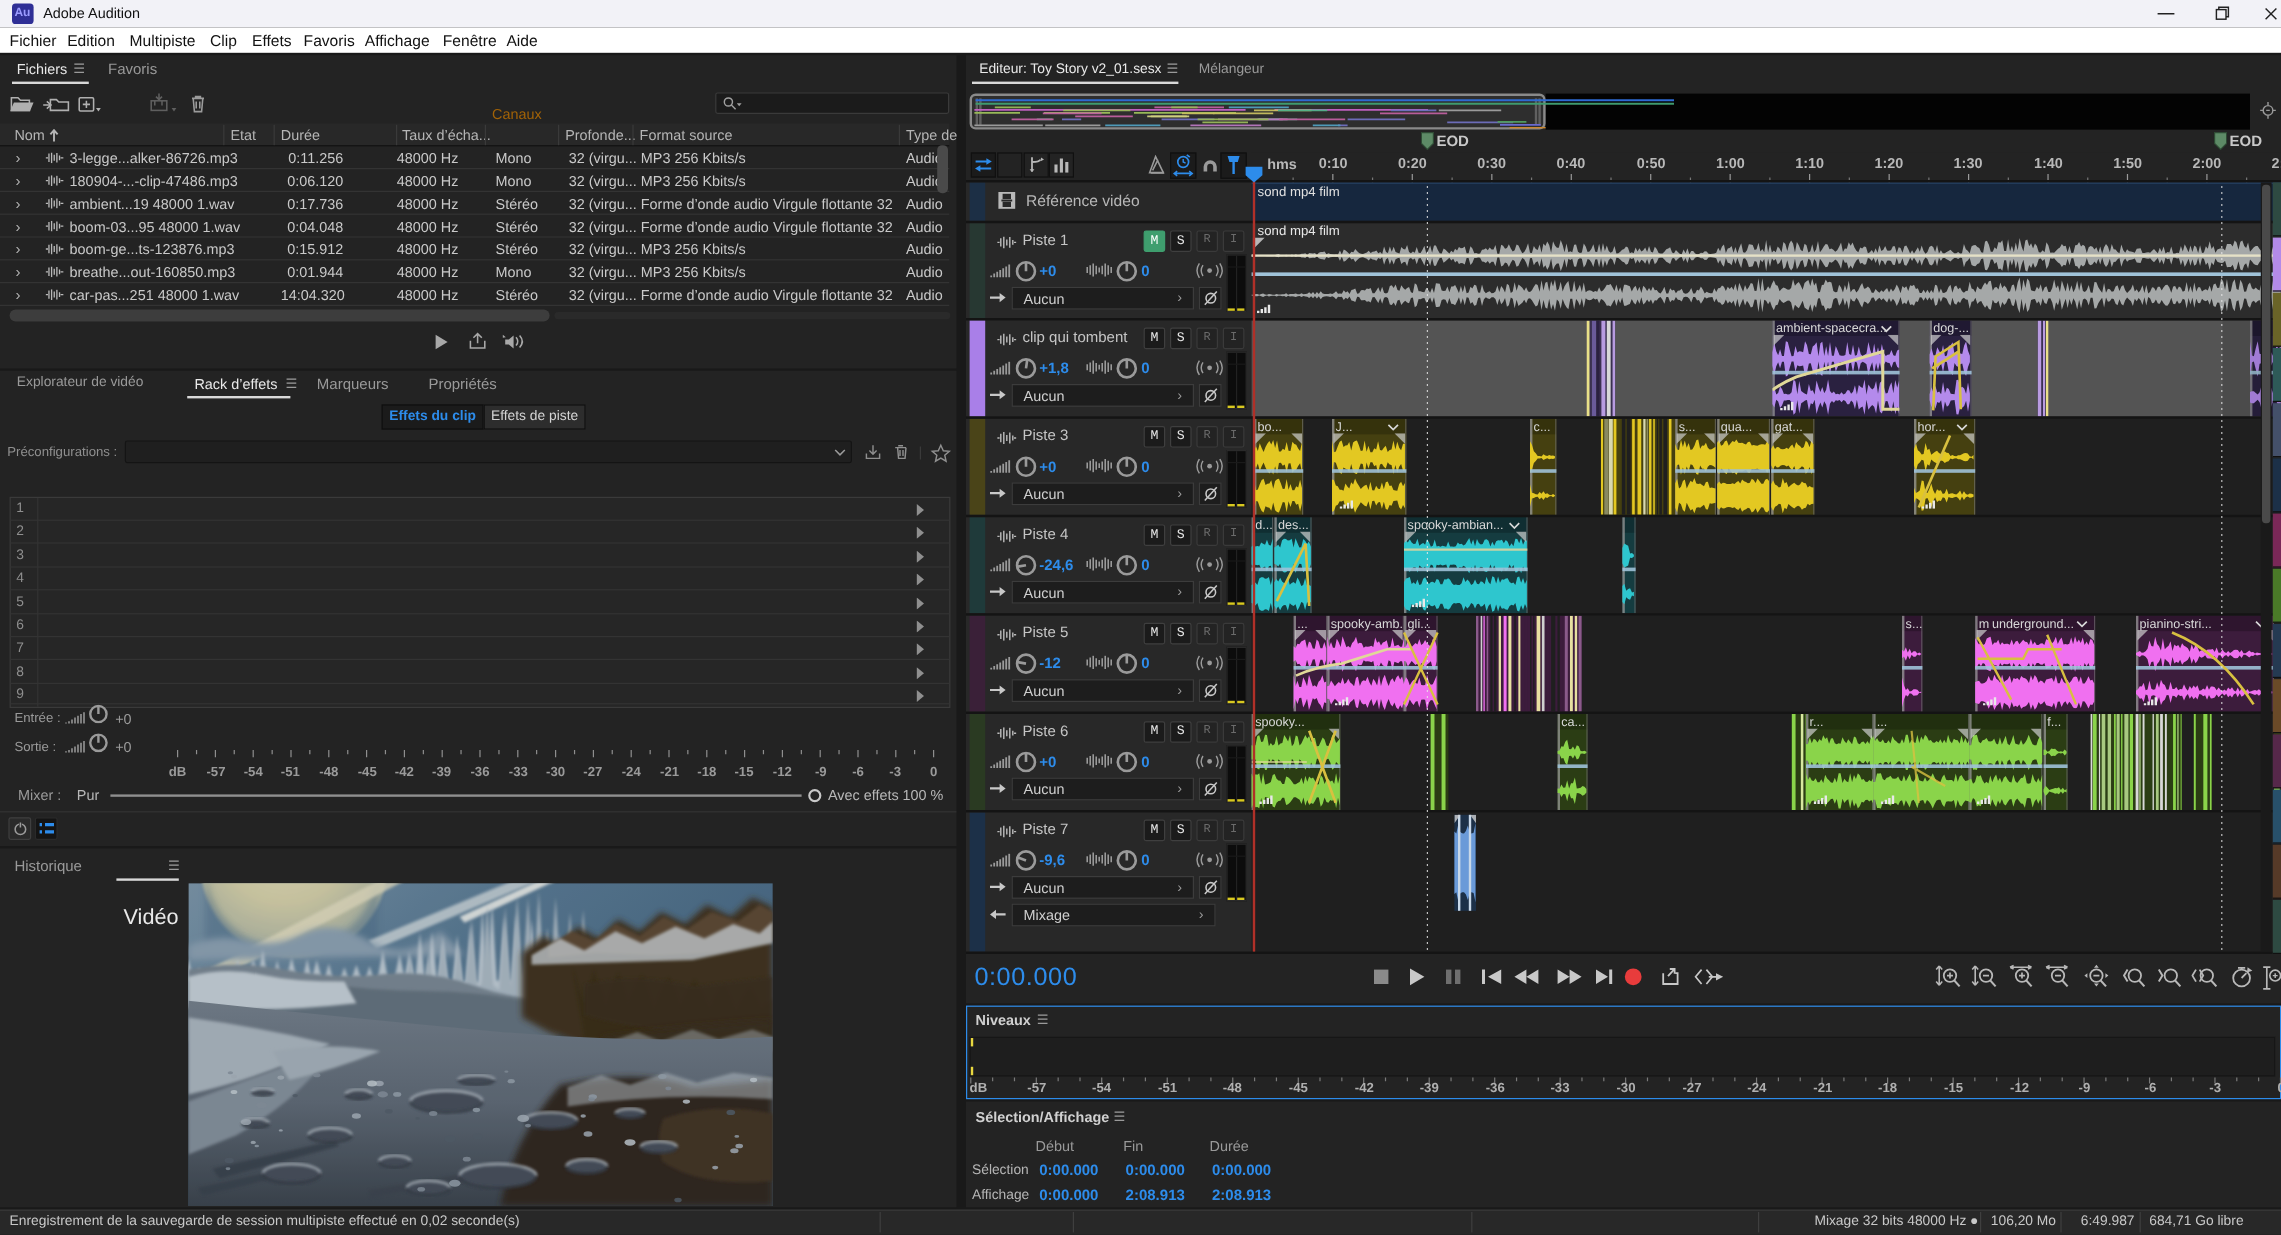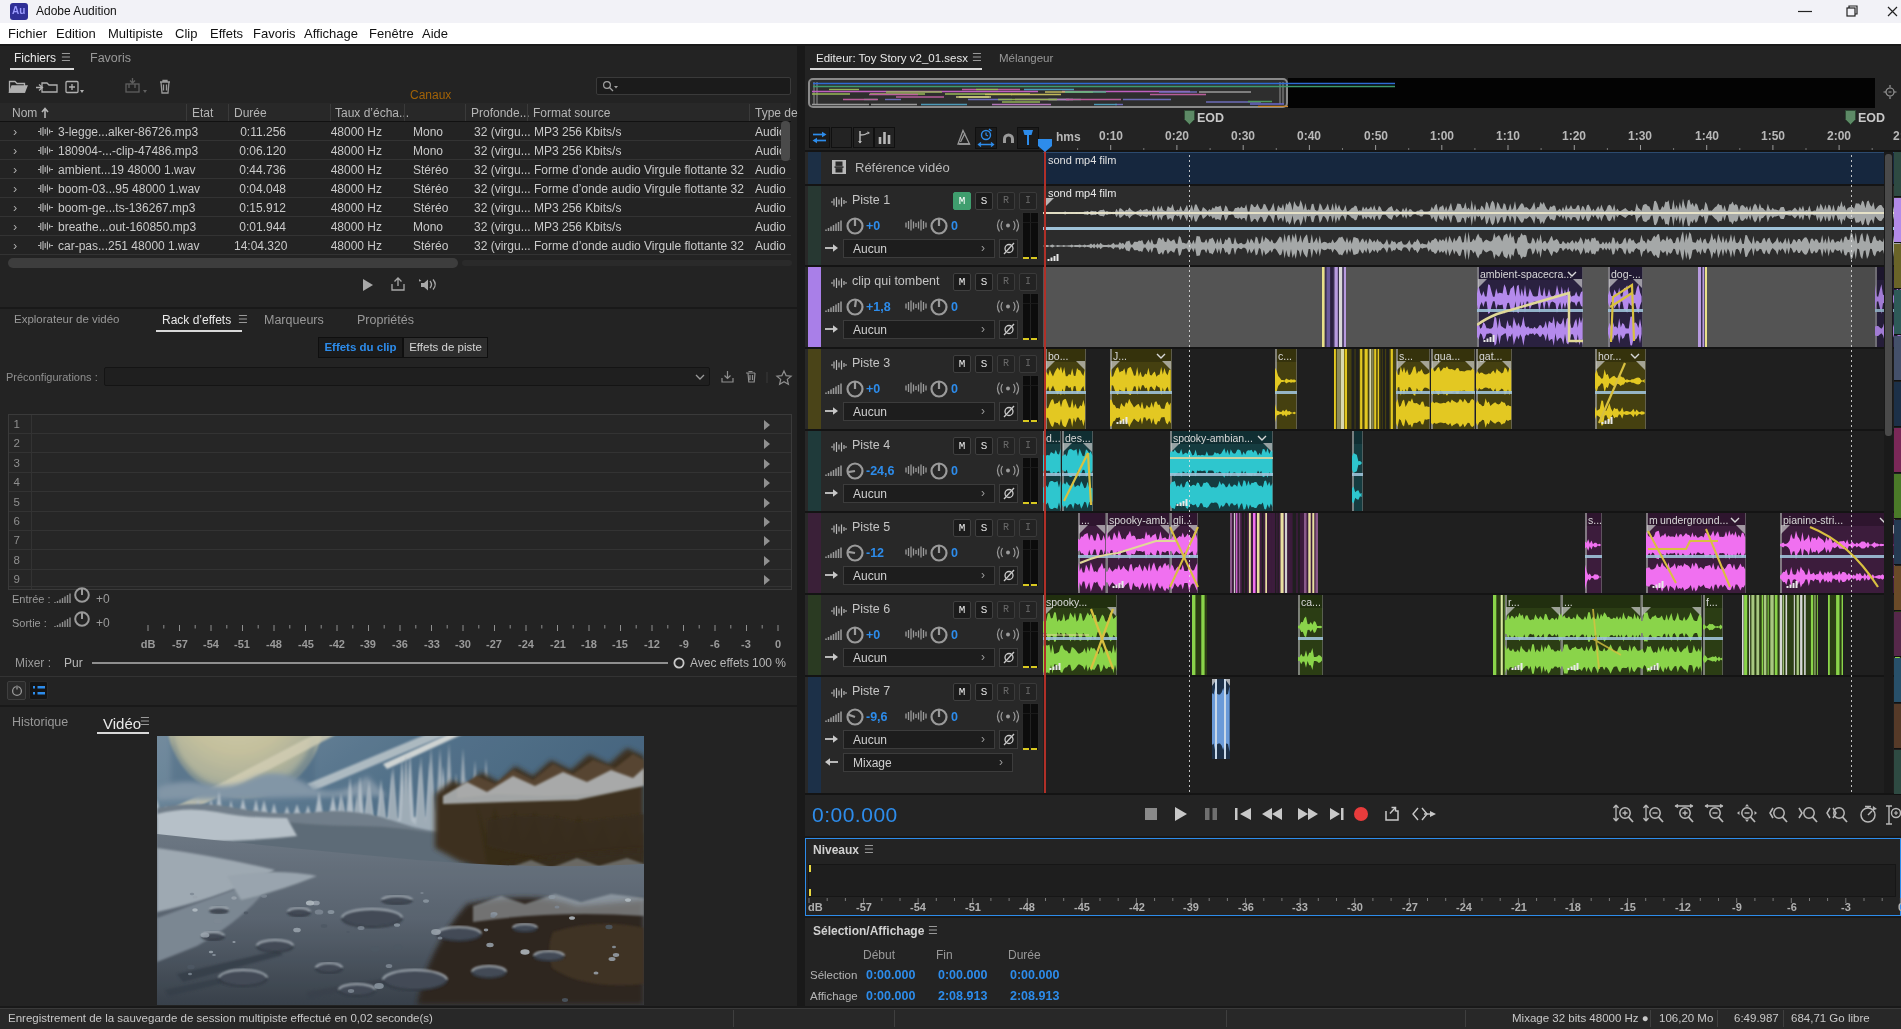--- a/index.html
+++ b/index.html
@@ -108,21 +108,21 @@
     <div class="txt" style="left:413px;top:144px;font-size:12px;color:#c9c9c9">Mono</div>
     <div class="txt" style="left:474px;top:144px;font-size:12px;color:#c9c9c9">32 (virgu...</div>
     <div class="txt" style="left:534px;top:144px;font-size:12px;color:#c9c9c9;width:212px;overflow:hidden">MP3 256 Kbits/s</div>
     <div class="txt" style="left:755px;top:144px;font-size:12px;color:#c9c9c9;width:34px;overflow:hidden">Audio</div>
     <div class="abs" style="left:0;top:160px;width:791px;height:19px;border-bottom:1px solid #333"></div>
     <div class="txt" style="left:13px;top:163px;font-size:12.5px;color:#b0b0b0">›</div>
     <svg class="abs" style="left:38px;top:165px" width="15" height="9" viewBox="0 0 15 9">
       <path d="M0 4.5 h2 M2.8 1 v7 M5 0 v9 M7.2 2 v5 M9.4 0.5 v8 M11.6 2.5 v4 M12.5 4.5 h2.5" stroke="#b9b9b9" stroke-width="1.1"></path>
     </svg>
     <div class="txt" style="left:58px;top:163px;font-size:12px;color:#c9c9c9">ambient...19 48000 1.wav</div>
-    <div class="txt" style="left:234px;top:163px;width:52px;text-align:right;font-size:12px;color:#c9c9c9">0:44.736</div>
+    <div class="txt" style="left:234px;top:163px;width:52px;text-align:right;font-size:12px;color:#c9c9c9">0:17.736</div>
     <div class="txt" style="left:330px;top:163px;width:52px;text-align:right;font-size:12px;color:#c9c9c9">48000 Hz</div>
     <div class="txt" style="left:413px;top:163px;font-size:12px;color:#c9c9c9">Stéréo</div>
     <div class="txt" style="left:474px;top:163px;font-size:12px;color:#c9c9c9">32 (virgu...</div>
     <div class="txt" style="left:534px;top:163px;font-size:12px;color:#c9c9c9;width:212px;overflow:hidden">Forme d’onde audio Virgule flottante 32 b...</div>
     <div class="txt" style="left:755px;top:163px;font-size:12px;color:#c9c9c9;width:34px;overflow:hidden">Audio</div>
     <div class="abs" style="left:0;top:179px;width:791px;height:19px;border-bottom:1px solid #333"></div>
     <div class="txt" style="left:13px;top:182px;font-size:12.5px;color:#b0b0b0">›</div>
     <svg class="abs" style="left:38px;top:184px" width="15" height="9" viewBox="0 0 15 9">
       <path d="M0 4.5 h2 M2.8 1 v7 M5 0 v9 M7.2 2 v5 M9.4 0.5 v8 M11.6 2.5 v4 M12.5 4.5 h2.5" stroke="#b9b9b9" stroke-width="1.1"></path>
     </svg>
@@ -131,21 +131,21 @@
     <div class="txt" style="left:330px;top:182px;width:52px;text-align:right;font-size:12px;color:#c9c9c9">48000 Hz</div>
     <div class="txt" style="left:413px;top:182px;font-size:12px;color:#c9c9c9">Stéréo</div>
     <div class="txt" style="left:474px;top:182px;font-size:12px;color:#c9c9c9">32 (virgu...</div>
     <div class="txt" style="left:534px;top:182px;font-size:12px;color:#c9c9c9;width:212px;overflow:hidden">Forme d’onde audio Virgule flottante 32 b...</div>
     <div class="txt" style="left:755px;top:182px;font-size:12px;color:#c9c9c9;width:34px;overflow:hidden">Audio</div>
     <div class="abs" style="left:0;top:198px;width:791px;height:19px;border-bottom:1px solid #333"></div>
     <div class="txt" style="left:13px;top:201px;font-size:12.5px;color:#b0b0b0">›</div>
     <svg class="abs" style="left:38px;top:203px" width="15" height="9" viewBox="0 0 15 9">
       <path d="M0 4.5 h2 M2.8 1 v7 M5 0 v9 M7.2 2 v5 M9.4 0.5 v8 M11.6 2.5 v4 M12.5 4.5 h2.5" stroke="#b9b9b9" stroke-width="1.1"></path>
     </svg>
-    <div class="txt" style="left:58px;top:201px;font-size:12px;color:#c9c9c9">boom-ge...ts-136267.mp3</div>
+    <div class="txt" style="left:58px;top:201px;font-size:12px;color:#c9c9c9">boom-ge...ts-123876.mp3</div>
     <div class="txt" style="left:234px;top:201px;width:52px;text-align:right;font-size:12px;color:#c9c9c9">0:15.912</div>
     <div class="txt" style="left:330px;top:201px;width:52px;text-align:right;font-size:12px;color:#c9c9c9">48000 Hz</div>
     <div class="txt" style="left:413px;top:201px;font-size:12px;color:#c9c9c9">Stéréo</div>
     <div class="txt" style="left:474px;top:201px;font-size:12px;color:#c9c9c9">32 (virgu...</div>
     <div class="txt" style="left:534px;top:201px;font-size:12px;color:#c9c9c9;width:212px;overflow:hidden">MP3 256 Kbits/s</div>
     <div class="txt" style="left:755px;top:201px;font-size:12px;color:#c9c9c9;width:34px;overflow:hidden">Audio</div>
     <div class="abs" style="left:0;top:217px;width:791px;height:19px;border-bottom:1px solid #333"></div>
     <div class="txt" style="left:13px;top:220px;font-size:12.5px;color:#b0b0b0">›</div>
     <svg class="abs" style="left:38px;top:222px" width="15" height="9" viewBox="0 0 15 9">
       <path d="M0 4.5 h2 M2.8 1 v7 M5 0 v9 M7.2 2 v5 M9.4 0.5 v8 M11.6 2.5 v4 M12.5 4.5 h2.5" stroke="#b9b9b9" stroke-width="1.1"></path>
@@ -352,21 +352,21 @@
       <path d="M6 1.5 v4" stroke="#9a9a9a" stroke-width="1.3"></path>
     </svg>
 <div class="abs" style="left:29px;top:681px;width:19px;height:19px;background:#141414;border:1px solid #2a2a2a;border-radius:2px"></div>
 <svg class="abs" style="left:32px;top:684px" width="14" height="13" viewBox="0 0 14 13">
       <g stroke="#2d8ceb" stroke-width="2.6">
         <path d="M1 3.2 h2 M5.5 3.2 h7.5 M1 9.2 h2 M5.5 9.2 h7.5"></path>
       </g>
     </svg>
 <div class="panel" style="left:0;top:707px;width:797px;height:299px"></div>
 <div class="tab" style="left:12px;top:715px;font-size:12.5px">Historique</div>
-<div class="tab on" style="left:103px;top:715px;font-size:15px">Vidéo</div>
+<div class="tab on" style="left:103px;top:754px;font-size:18px">Vidéo</div>
 <div class="hamb" style="left:140px;top:715px">☰</div>
 <div class="tabline" style="left:97px;top:732px;width:52px"></div>
 <svg class="abs" style="left:157px;top:736px" width="487" height="269" viewBox="0 0 487 269">
       <defs>
 <linearGradient id="sky" x1="0" y1="0" x2="1" y2="0.7">
  <stop offset="0" stop-color="#7e97a9"></stop>
           <stop offset="0.4" stop-color="#5a7a93"></stop>
           <stop offset="1" stop-color="#41607b"></stop>
 </linearGradient>
 <linearGradient id="gnd" x1="0" y1="0" x2="0" y2="1">

